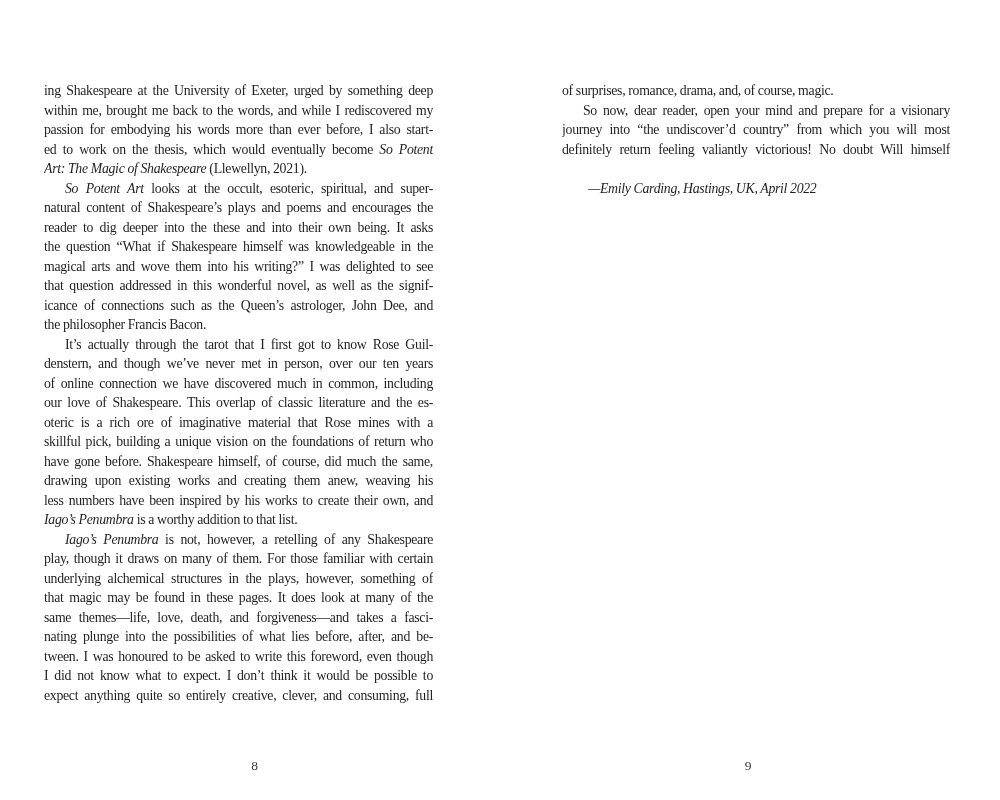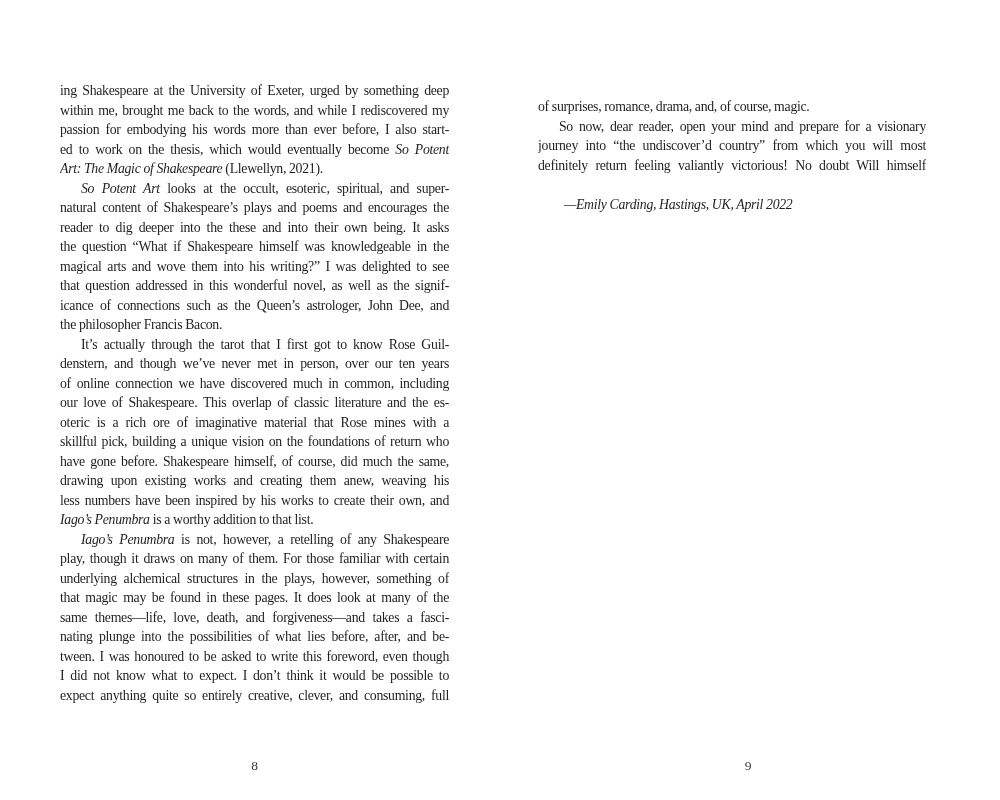--- a/index.html
+++ b/index.html
@@ -15,22 +15,22 @@
     overflow: hidden;
   }
   .col {
     position: absolute;
     top: 81px;
     color: #1f1f1f;
     font-size: 13.8px;
     letter-spacing: -0.3px;
     word-spacing: -0.2px;
   }
-  #left-col  { left: 60px;  width: 389px; }
-  #right-col { left: 538px; width: 388px; margin-top: 16px; }
+  #left-col  { left: 44px;  width: 389px; }
+  #right-col { left: 562px; width: 388px; }
   .line {
     height: 19.5px;
     line-height: 19.5px;
     white-space: nowrap;
     overflow: hidden;
   }
   .line.j {
     text-align: justify;
     text-align-last: justify;
   }

